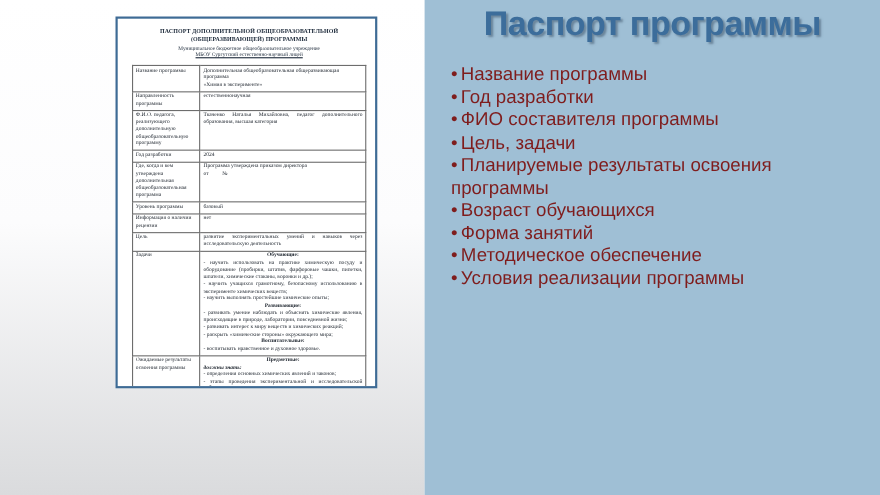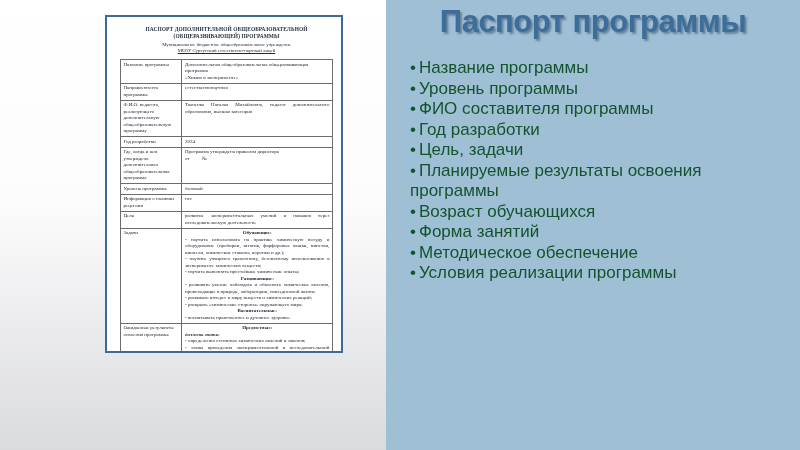--- a/index.html
+++ b/index.html
@@ -44,21 +44,21 @@
     position:absolute; left:0; top:4px; width:100%;
     text-align:center; font-size:31px; font-weight:bold;
     text-shadow:2px 2px 2px rgba(60,82,104,0.55);
     letter-spacing:-0.5px;
   }
   ul.bullet-list {
     position:absolute; left:24px; top:58px; width:324px;
     list-style:none;
   }
   ul.bullet-list li {
-    font-size:17px; line-height:20.5px; color:#14532d;
+    font-size:17px; line-height:20.5px; color:#7f1d1d;
   }
   .bullet-dot { display:inline; }
   .bullet-text { display:inline; margin-left:3px; }
 </style>
 </head>
 <body>
 
 <div class="slide">
 
   <div class="left-bg">
@@ -148,23 +148,22 @@
             </tr>
           </tbody>
       </table>
     </div>
   </div>
 
   <div class="right-panel" style="background: rgb(159, 191, 213);">
     <h1 class="slide-title" style="color: rgb(60, 109, 155);">Паспорт программы</h1>
     <ul class="bullet-list" id="bullet-list">
         <li><span class="bullet-dot">•</span><span class="bullet-text">Название программы</span></li>
-        <li><span class="bullet-dot">•</span><span class="bullet-text">Уровень программы</span></li>
+        <li><span class="bullet-dot">•</span><span class="bullet-text">Год разработки</span></li>
         <li><span class="bullet-dot">•</span><span class="bullet-text">ФИО составителя программы</span></li>
-        <li><span class="bullet-dot">•</span><span class="bullet-text">Год разработки</span></li>
         <li><span class="bullet-dot">•</span><span class="bullet-text">Цель, задачи</span></li>
         <li><span class="bullet-dot">•</span><span class="bullet-text">Планируемые результаты освоения программы</span></li>
         <li><span class="bullet-dot">•</span><span class="bullet-text">Возраст обучающихся</span></li>
         <li><span class="bullet-dot">•</span><span class="bullet-text">Форма занятий</span></li>
         <li><span class="bullet-dot">•</span><span class="bullet-text">Методическое обеспечение</span></li>
         <li><span class="bullet-dot">•</span><span class="bullet-text">Условия реализации программы</span></li>
       </ul>
   </div>
 
 </div>

